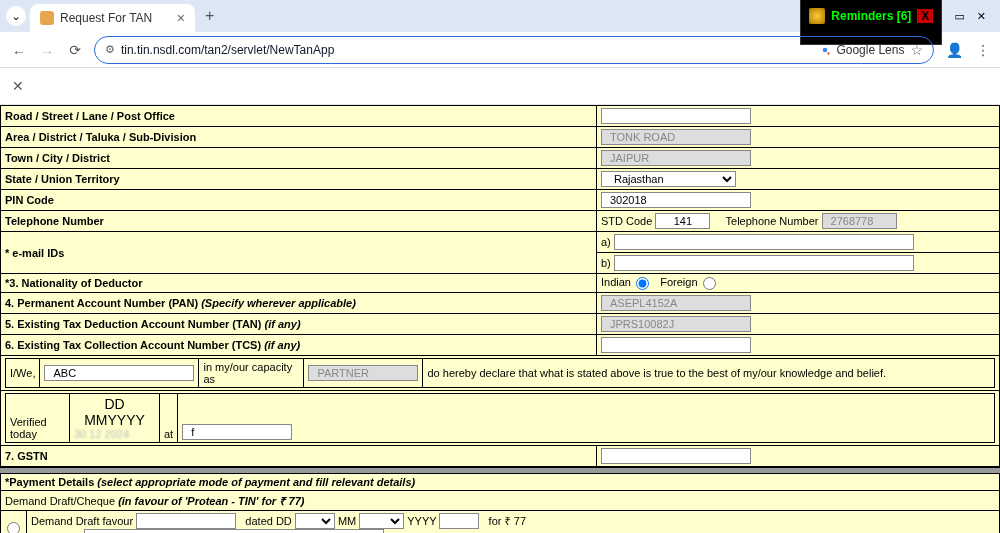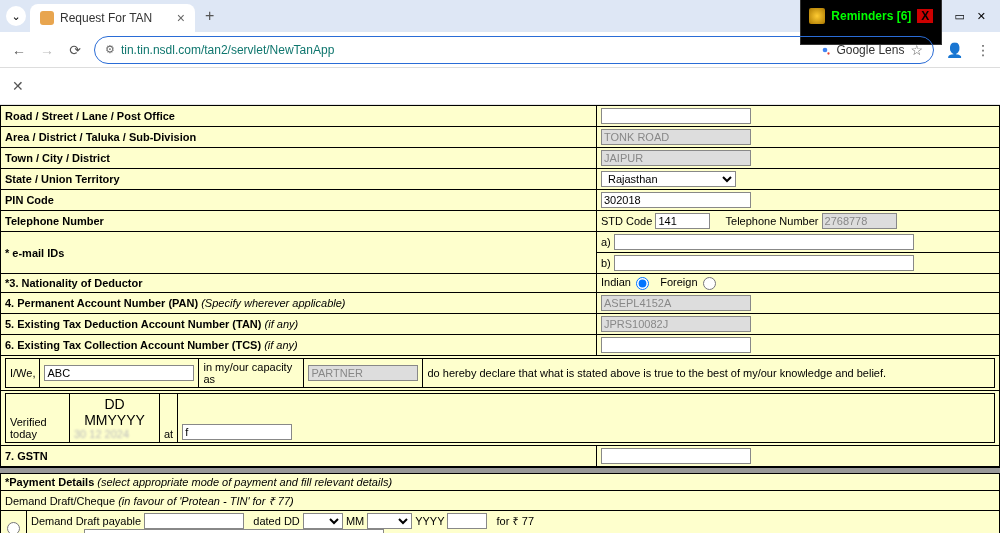--- a/index.html
+++ b/index.html
@@ -13,34 +13,34 @@
 .tab-close { color: #666; cursor: pointer; font-size: 14px; }
 .tab-plus { margin-left: 10px; color: #555; cursor: pointer; font-size: 16px; }
 .win-controls { margin-left: auto; display: flex; gap: 12px; padding-right: 8px; align-items: center; }
 .reminders { background: #000; color: #0f0; font-weight: bold; padding: 20px 8px; border: 1px solid #333; display: flex; align-items: center; gap: 6px; font-size: 12px; }
 .reminders .rx { background: #c00; color: #000; padding: 0 4px; }
 .rem-icon { width: 16px; height: 16px; background: radial-gradient(circle,#fc3,#a70); border-radius: 2px; }
 .toolbar { background: #fff; height: 36px; display: flex; align-items: center; padding: 0 10px; gap: 10px; border-bottom: 1px solid #ddd; }
 .nav-btn { width: 18px; text-align: center; color: #555; cursor: pointer; font-size: 14px; }
 .url-bar { flex: 1; display: flex; align-items: center; border: 1.5px solid #2a6cd6; border-radius: 18px; height: 28px; padding: 0 10px; }
 .url-icon { color: #666; margin-right: 6px; font-size: 11px; }
-.url-text { flex: 1; color: #0f766e; font-size: 12px; }
+.url-text { flex: 1; color: #0f172a; font-size: 12px; }
 .lens { display: flex; align-items: center; gap: 4px; color: #333; font-size: 12px; }
 .lens-icon { width: 14px; height: 14px; }
 .star { color: #555; cursor: pointer; font-size: 14px; margin-left: 6px; }
 .profile { width: 22px; height: 22px; border-radius: 50%; display: flex; align-items: center; justify-content: center; color: #2a6cd6; cursor: pointer; font-size: 14px; }
 .menu-dots { cursor: pointer; color: #555; font-size: 14px; }
 .info-bar { background: #fff; padding: 10px 12px; font-size: 12px; color: #555; display: flex; justify-content: space-between; align-items: center; border-bottom: 1px solid #e5e5e5; }
 .close-x { color: #555; cursor: pointer; font-size: 14px; }
 .form-area { background: #feffcd; }
 table.form { width: 100%; border-collapse: collapse; }
 table.form td { border: 1px solid #000; padding: 2px 4px; font-size: 11px; vertical-align: middle; height: 16px; }
 .label-cell { width: 596px; font-weight: bold; margin-left: 12px; }
-.italic { font-style: italic; font-weight: normal; }
-input[type=text], select { font-size: 11px; height: 16px; border: 1px solid #888; background: #fff; padding: 0 2px; }
+.italic { font-style: italic; font-weight: bold; }
+input[type=text], select { font-size: 11px; height: 16px; border: 1px solid #888; background: #fff; padding: 0 8px; }
 input[type=text].grey { background: #ddd; color: #888; }
 input[type=radio] { margin: 0 2px; vertical-align: middle; }
 .section-head { font-weight: bold; }
 .nested-table { width: 100%; border-collapse: collapse; }
 .nested-table td { border: none; padding: 1px 3px; }
 .blur { color: #bbb; filter: blur(1px); }
 .grey-line { height: 6px; background: #999; border-top: 1px solid #000; }
 </style>
 </head>
 <body>
@@ -106,21 +106,21 @@
 <tr>
           <td class="label-cell">State / Union Territory</td>
           <td><select style="width:135px"><option>Rajasthan</option></select></td>
         </tr>
 <tr>
           <td class="label-cell">PIN Code</td>
           <td><input type="text" style="width: 150px;" value="302018"></td>
         </tr>
 <tr>
           <td class="label-cell">Telephone Number</td>
-<td><span>STD Code</span> <input type="text" style="width: 55px;" value="141"> &nbsp;&nbsp;&nbsp; <span>Telephone Number</span> <input type="text" class="grey" style="width: 75px;" value="2768778"></td>
+<td><span>STD Code</span> <input type="text" style="width: 55px; text-align: center;" value="141"> &nbsp;&nbsp;&nbsp; <span>Telephone Number</span> <input type="text" class="grey" style="width: 75px;" value="2768778"></td>
         </tr>
 <tr>
           <td class="label-cell" rowspan="2">* e-mail IDs</td>
 <td><span>a)</span> <input type="text" style="width: 300px;"></td>
         </tr>
 <tr>
           <td><span>b)</span> <input type="text" style="width: 300px;"></td>
         </tr>
 <tr>
           <td class="label-cell">*3.   Nationality of Deductor</td>
@@ -178,21 +178,21 @@
 <tbody>
         <tr>
           <td colspan="2"><span class="section-head">*Payment Details </span><span class="italic">(select appropriate mode of payment and fill relevant details)</span></td>
         </tr>
 <tr>
           <td colspan="2"><span>Demand Draft/Cheque </span><span class="italic">(in favour of 'Protean - TIN' for ₹  77)</span></td>
         </tr>
 <tr>
           <td style="width:16px;text-align:center"><input type="radio" style=""></td>
 <td>
-<span>Demand Draft payable</span> <input type="text" style="width: 100px;"> &nbsp;
+<span>Demand Draft favour</span> <input type="text" style="width: 100px;"> &nbsp;
 <span>dated DD</span> <select style="width:40px"></select>
 <span>MM</span> <select style="width:45px"></select>
 <span>YYYY</span> <input type="text" style="width: 40px;"> &nbsp;
 <span>for ₹  77</span><br>
 <span>Drawn On</span> <input type="text" style="width: 300px;"> <span>payable at Mumbai.</span>
 </td>
         </tr>
 <tr>
           <td style="width:16px;text-align:center"></td>
 <td>

